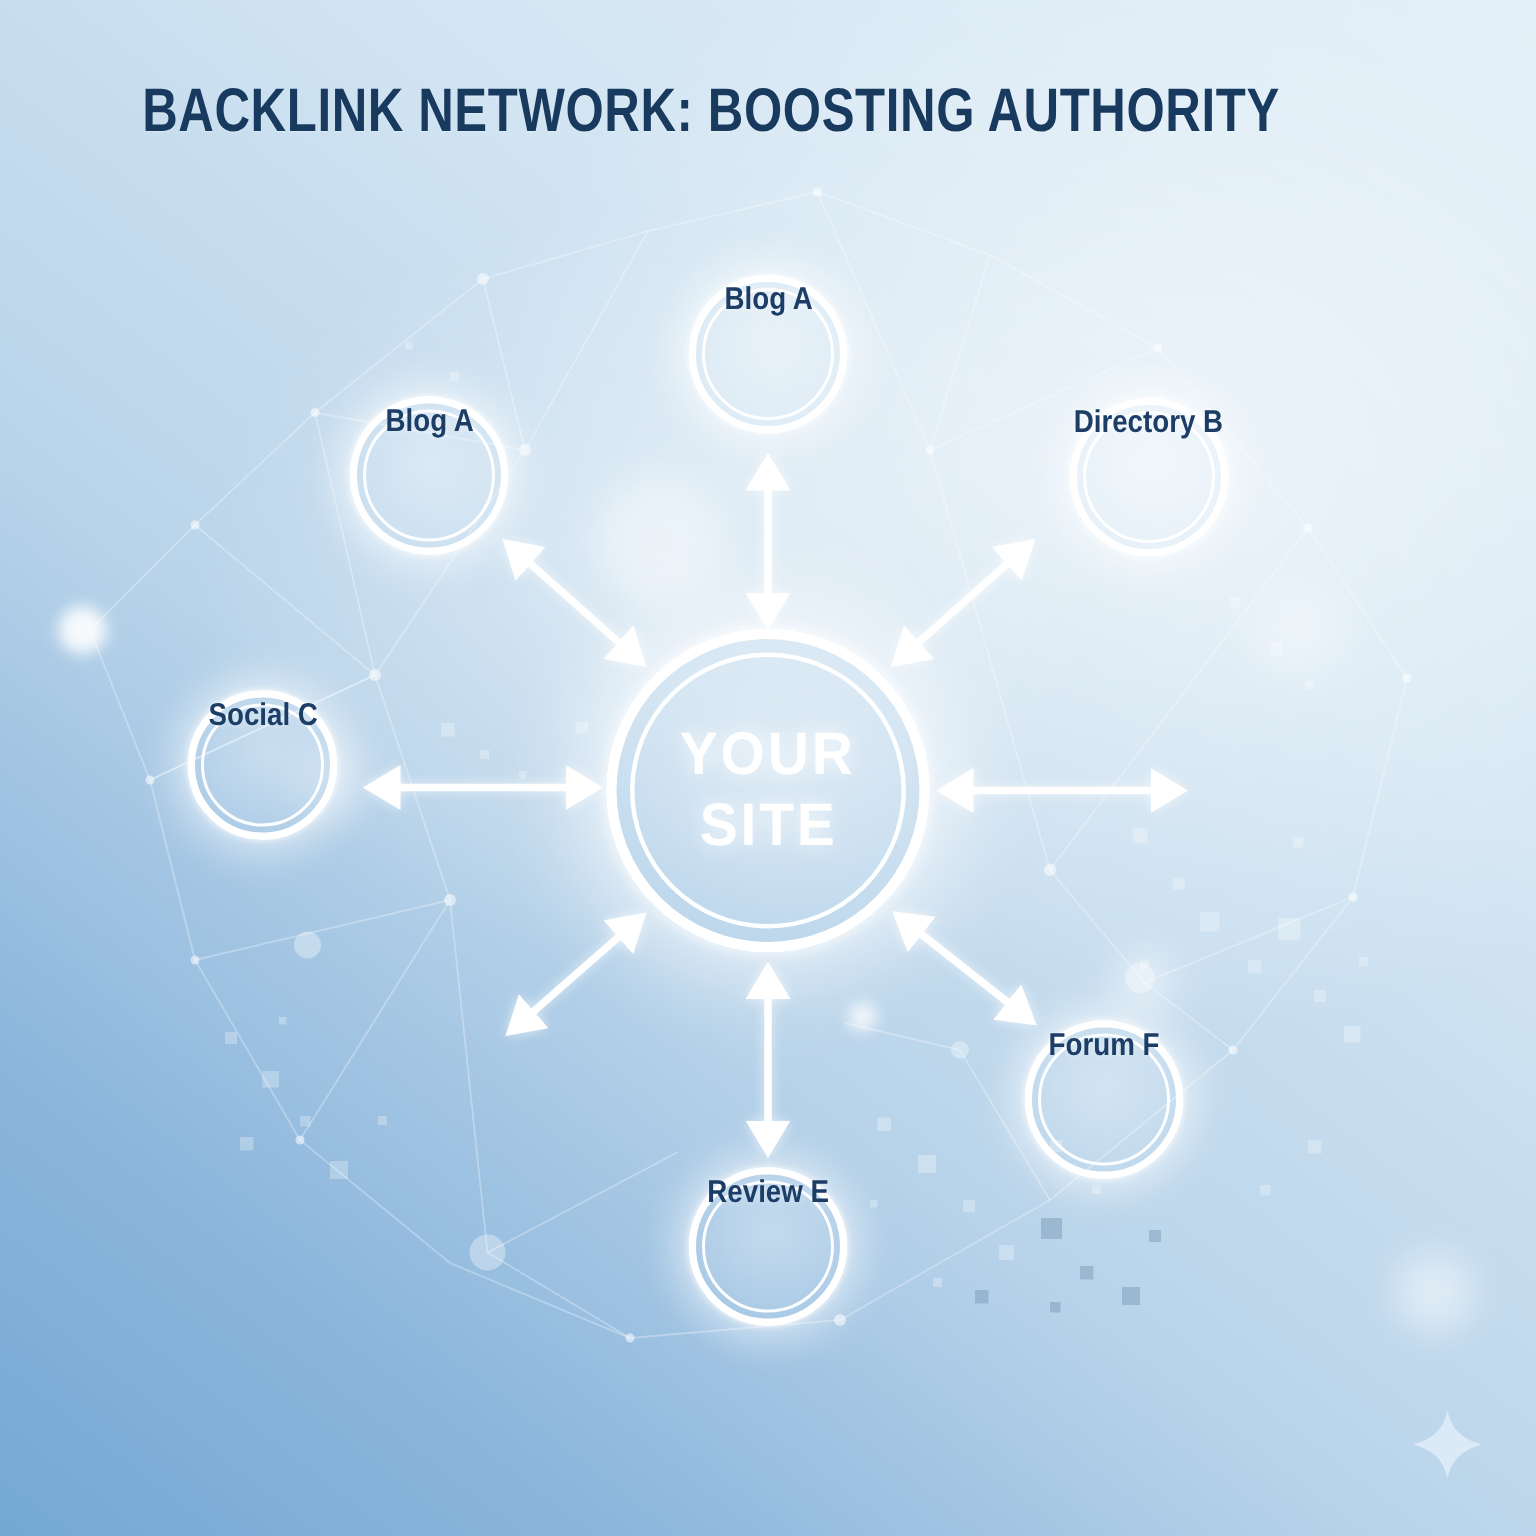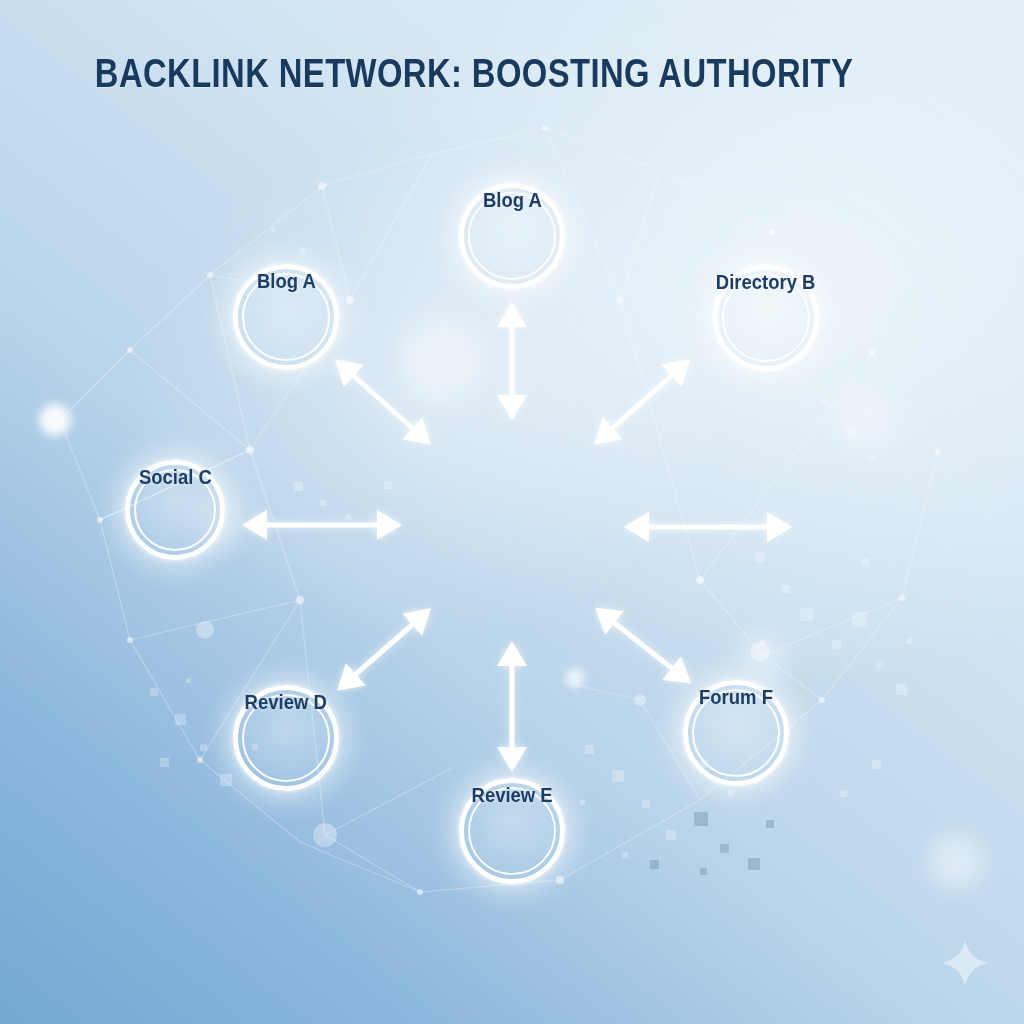--- a/index.html
+++ b/index.html
@@ -210,24 +210,25 @@
   </div>
   <div class="node n-ul">
     <span class="label">Blog A</span>
   </div>
   <div class="node n-ur">
     <span class="label">Directory B</span>
   </div>
   <div class="node n-left">
     <span class="label">Social C</span>
   </div>
-  <div class="node n-ll">
-    <span class="label">Review D</span>
-  </div>
   <div class="node n-lr">
     <span class="label">Forum F</span>
   </div>
   <div class="node n-bottom">
     <span class="label">Review E</span>
   </div>
 
+  <div class="center-node">
+    <span class="line">YOUR</span>
+    <span class="line">SITE</span>
+  </div>
 
 </div>
 
 </body></html>

